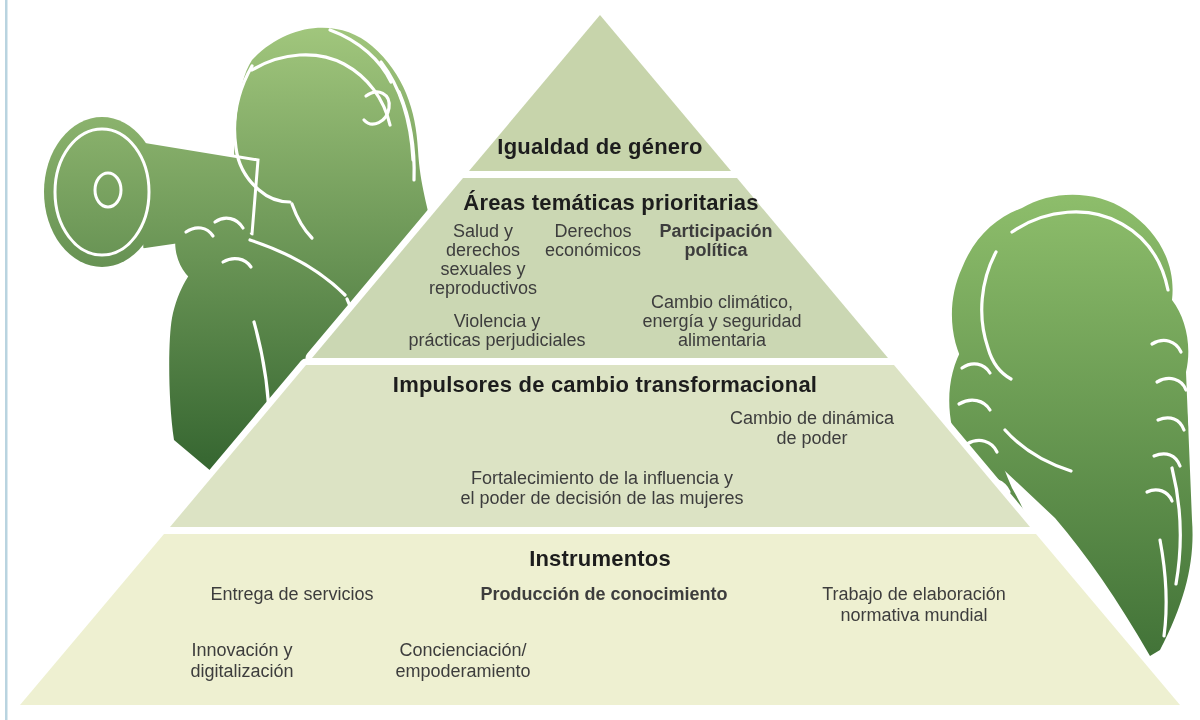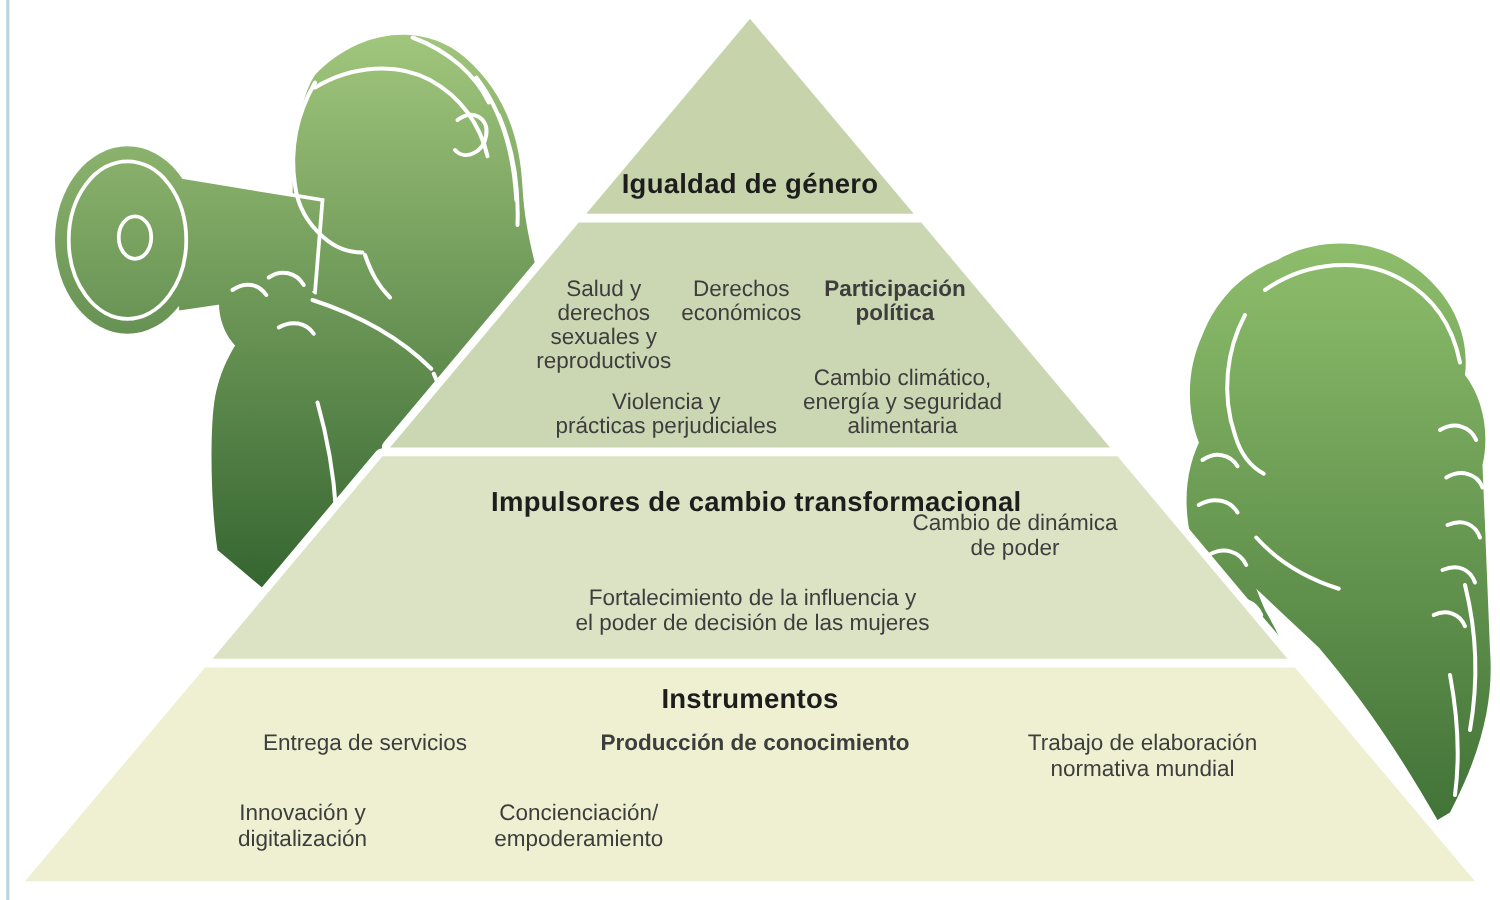--- a/index.html
+++ b/index.html
@@ -159,35 +159,36 @@
       <polygon points="306,365 894,365 1030,527 170,527" fill="#fff" stroke="#fff" stroke-width="13" stroke-linejoin="round"></polygon>
       <polygon points="306,365 894,365 1030,527 170,527" fill="#dce3c4"></polygon>
 
       <polygon points="164,534 1036,534 1180,705 20,705" fill="#fff" stroke="#fff" stroke-width="13" stroke-linejoin="round"></polygon>
       <polygon points="164,534 1036,534 1180,705 20,705" fill="#eef0d1"></polygon>
     </g>
   </svg>
 
   <div class="hd" style="left:600px;top:136px;">Igualdad de género</div>
 
+  <div class="hd" style="left:611px;top:192px;">Áreas temáticas prioritarias</div>
   <div class="tb small-lh" style="left:483px;top:222px;text-align:center;">Salud y
 derechos
 sexuales y
 reproductivos</div>
   <div class="tb small-lh" style="left:593px;top:222px;">Derechos
 económicos</div>
   <div class="tb small-lh" style="left:716px;top:222px;font-weight:bold;">Participación
 política</div>
-  <div class="tb small-lh" style="left:497px;top:312px;margin-left:36px;">Violencia y
+  <div class="tb small-lh" style="left:497px;top:312px;">Violencia y
 prácticas perjudiciales</div>
   <div class="tb small-lh" style="left:722px;top:293px;">Cambio climático,
 energía y seguridad
 alimentaria</div>
 
-  <div class="hd" style="left:605px;top:374px;margin-top:17px;">Impulsores de cambio transformacional</div>
+  <div class="hd" style="left:605px;top:374px;">Impulsores de cambio transformacional</div>
   <div class="tb" style="left:812px;top:408px;">Cambio de dinámica
 de poder</div>
   <div class="tb" style="left:602px;top:468px;">Fortalecimiento de la influencia y
 el poder de decisión de las mujeres</div>
 
   <div class="hd" style="left:600px;top:548px;">Instrumentos</div>
   <div class="tb tall-lh" style="left:292px;top:584px;">Entrega de servicios</div>
   <div class="tb tall-lh" style="left:604px;top:584px;font-weight:bold;">Producción de conocimiento</div>
   <div class="tb tall-lh" style="left:242px;top:640px;">Innovación y
 digitalización</div>

